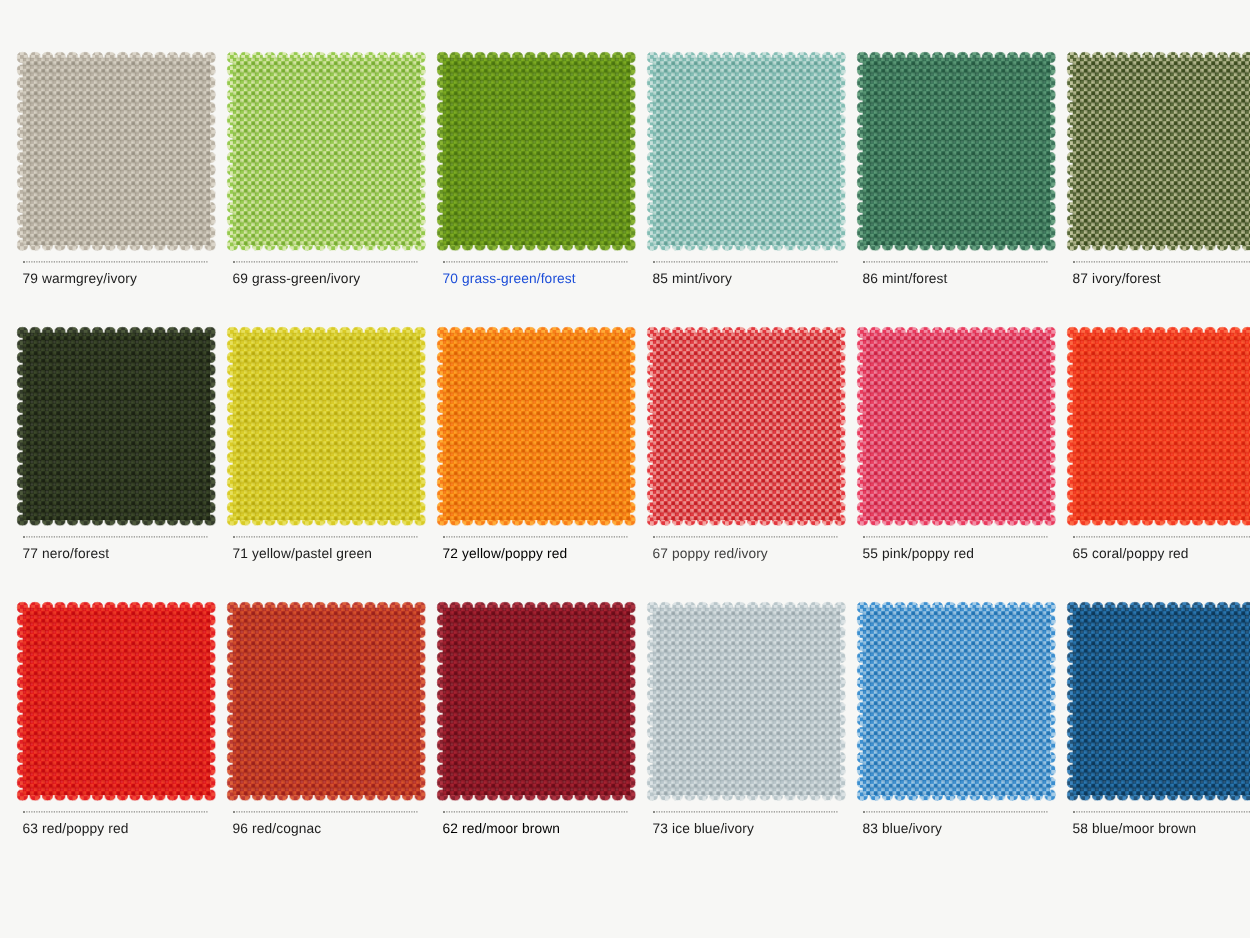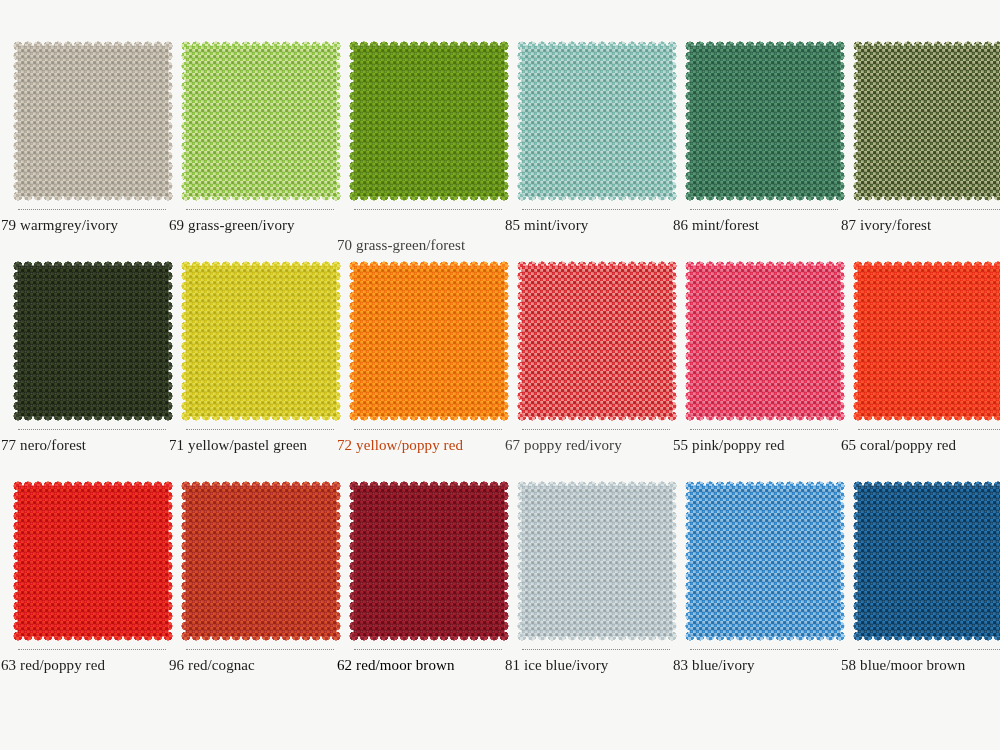--- a/index.html
+++ b/index.html
@@ -89,27 +89,27 @@
     position: absolute;
     left: 18px;
     top: 163px;
     width: 148px;
     height: 1px;
     border-top: 1px dotted #8a8a86;
   }
 
   .label {
     position: absolute;
-    left: 1px;
+    left: 18px;
     top: 171px;
-    font-size: 15px;
+    font-size: 11px;
     color: #1c1c1c;
     letter-spacing: 0.1px;
     white-space: nowrap;
-    font-family: Liberation Serif, serif;
+    font-family: Liberation Sans, sans-serif;
     font-weight: 400;
   }
 </style>
 </head>
 <body style="background: rgb(247, 247, 245);">
 
 <div id="chart">
     <div class="cell">
       <div class="swatch-wrap">
         <div class="pinked">
@@ -137,21 +137,21 @@
     <div class="cell">
       <div class="swatch-wrap">
         <div class="pinked">
           <div style="position: absolute; inset: 0px; background: repeating-conic-gradient(rgb(127, 174, 34) 0%, rgb(127, 174, 34) 25%, rgb(90, 138, 20) 0%, rgb(90, 138, 20) 50%) 0% 0% / 6px 6px; opacity: 0.92;"></div>
         </div>
         <div class="swatch" style="background: repeating-linear-gradient(0deg, rgba(60, 95, 11, 0.333) 0px, rgba(60, 95, 11, 0) 2px, rgba(60, 95, 11, 0) 4px, rgba(60, 95, 11, 0.333) 6px) 0% 0% / 6px 6px, repeating-linear-gradient(90deg, rgba(60, 95, 11, 0.267) 0px, rgba(60, 95, 11, 0) 2px, rgba(60, 95, 11, 0) 4px, rgba(60, 95, 11, 0.267) 6px) 0% 0% / 6px 6px, repeating-conic-gradient(rgb(127, 174, 34) 0%, rgb(127, 174, 34) 25%, rgb(90, 138, 20) 0%, rgb(90, 138, 20) 50%) 0% 0% / 6px 6px;">
           <div class="weave" style="background: repeating-radial-gradient(circle at 1.5px 1.5px, rgba(255, 255, 255, 0.19) 0px, rgba(255, 255, 255, 0) 1.6px, rgba(255, 255, 255, 0) 6px) 0% 0% / 6px 6px, repeating-radial-gradient(circle at 4.5px 4.5px, rgba(0, 0, 0, 0.157) 0px, rgba(0, 0, 0, 0) 1.8px, rgba(0, 0, 0, 0) 6px) 0% 0% / 6px 6px;"></div>
         </div>
       </div>
       <div class="divider" style="border-top-color: rgb(138, 138, 134);"></div>
-      <div class="label" style="color: #404040; margin-top: 20px;">70 grass-green/forest</div>
+      <div class="label" style="color: #1d4ed8;">70 grass-green/forest</div>
     </div>
     <div class="cell">
       <div class="swatch-wrap">
         <div class="pinked">
           <div style="position: absolute; inset: 0px; background: repeating-conic-gradient(rgb(195, 222, 216) 0%, rgb(195, 222, 216) 25%, rgb(121, 184, 174) 0%, rgb(121, 184, 174) 50%) 0% 0% / 6px 6px; opacity: 0.92;"></div>
         </div>
         <div class="swatch" style="background: repeating-linear-gradient(0deg, rgba(86, 154, 143, 0.333) 0px, rgba(86, 154, 143, 0) 2px, rgba(86, 154, 143, 0) 4px, rgba(86, 154, 143, 0.333) 6px) 0% 0% / 6px 6px, repeating-linear-gradient(90deg, rgba(86, 154, 143, 0.267) 0px, rgba(86, 154, 143, 0) 2px, rgba(86, 154, 143, 0) 4px, rgba(86, 154, 143, 0.267) 6px) 0% 0% / 6px 6px, repeating-conic-gradient(rgb(195, 222, 216) 0%, rgb(195, 222, 216) 25%, rgb(121, 184, 174) 0%, rgb(121, 184, 174) 50%) 0% 0% / 6px 6px;">
           <div class="weave" style="background: repeating-radial-gradient(circle at 1.5px 1.5px, rgba(255, 255, 255, 0.19) 0px, rgba(255, 255, 255, 0) 1.6px, rgba(255, 255, 255, 0) 6px) 0% 0% / 6px 6px, repeating-radial-gradient(circle at 4.5px 4.5px, rgba(0, 0, 0, 0.157) 0px, rgba(0, 0, 0, 0) 1.8px, rgba(0, 0, 0, 0) 6px) 0% 0% / 6px 6px;"></div>
         </div>
       </div>
@@ -209,21 +209,21 @@
     <div class="cell">
       <div class="swatch-wrap">
         <div class="pinked">
           <div style="position: absolute; inset: 0px; background: repeating-conic-gradient(rgb(255, 164, 38) 0%, rgb(255, 164, 38) 25%, rgb(249, 115, 6) 0%, rgb(249, 115, 6) 50%) 0% 0% / 6px 6px; opacity: 0.92;"></div>
         </div>
         <div class="swatch" style="background: repeating-linear-gradient(0deg, rgba(209, 83, 4, 0.333) 0px, rgba(209, 83, 4, 0) 2px, rgba(209, 83, 4, 0) 4px, rgba(209, 83, 4, 0.333) 6px) 0% 0% / 6px 6px, repeating-linear-gradient(90deg, rgba(209, 83, 4, 0.267) 0px, rgba(209, 83, 4, 0) 2px, rgba(209, 83, 4, 0) 4px, rgba(209, 83, 4, 0.267) 6px) 0% 0% / 6px 6px, repeating-conic-gradient(rgb(255, 164, 38) 0%, rgb(255, 164, 38) 25%, rgb(249, 115, 6) 0%, rgb(249, 115, 6) 50%) 0% 0% / 6px 6px;">
           <div class="weave" style="background: repeating-radial-gradient(circle at 1.5px 1.5px, rgba(255, 255, 255, 0.19) 0px, rgba(255, 255, 255, 0) 1.6px, rgba(255, 255, 255, 0) 6px) 0% 0% / 6px 6px, repeating-radial-gradient(circle at 4.5px 4.5px, rgba(0, 0, 0, 0.157) 0px, rgba(0, 0, 0, 0) 1.8px, rgba(0, 0, 0, 0) 6px) 0% 0% / 6px 6px;"></div>
         </div>
       </div>
       <div class="divider" style="border-top-color: rgb(138, 138, 134);"></div>
-      <div class="label" style="color: #c2410c;">72 yellow/poppy red</div>
+      <div class="label" style="color: #000000;">72 yellow/poppy red</div>
     </div>
     <div class="cell">
       <div class="swatch-wrap">
         <div class="pinked">
           <div style="position: absolute; inset: 0px; background: repeating-conic-gradient(rgb(242, 154, 150) 0%, rgb(242, 154, 150) 25%, rgb(224, 38, 46) 0%, rgb(224, 38, 46) 50%) 0% 0% / 6px 6px; opacity: 0.92;"></div>
         </div>
         <div class="swatch" style="background: repeating-linear-gradient(0deg, rgba(178, 26, 32, 0.333) 0px, rgba(178, 26, 32, 0) 2px, rgba(178, 26, 32, 0) 4px, rgba(178, 26, 32, 0.333) 6px) 0% 0% / 6px 6px, repeating-linear-gradient(90deg, rgba(178, 26, 32, 0.267) 0px, rgba(178, 26, 32, 0) 2px, rgba(178, 26, 32, 0) 4px, rgba(178, 26, 32, 0.267) 6px) 0% 0% / 6px 6px, repeating-conic-gradient(rgb(242, 154, 150) 0%, rgb(242, 154, 150) 25%, rgb(224, 38, 46) 0%, rgb(224, 38, 46) 50%) 0% 0% / 6px 6px;">
           <div class="weave" style="background: repeating-radial-gradient(circle at 1.5px 1.5px, rgba(255, 255, 255, 0.19) 0px, rgba(255, 255, 255, 0) 1.6px, rgba(255, 255, 255, 0) 6px) 0% 0% / 6px 6px, repeating-radial-gradient(circle at 4.5px 4.5px, rgba(0, 0, 0, 0.157) 0px, rgba(0, 0, 0, 0) 1.8px, rgba(0, 0, 0, 0) 6px) 0% 0% / 6px 6px;"></div>
         </div>
       </div>
@@ -293,21 +293,21 @@
     <div class="cell">
       <div class="swatch-wrap">
         <div class="pinked">
           <div style="position: absolute; inset: 0px; background: repeating-conic-gradient(rgb(216, 224, 226) 0%, rgb(216, 224, 226) 25%, rgb(179, 193, 198) 0%, rgb(179, 193, 198) 50%) 0% 0% / 6px 6px; opacity: 0.92;"></div>
         </div>
         <div class="swatch" style="background: repeating-linear-gradient(0deg, rgba(142, 157, 163, 0.333) 0px, rgba(142, 157, 163, 0) 2px, rgba(142, 157, 163, 0) 4px, rgba(142, 157, 163, 0.333) 6px) 0% 0% / 6px 6px, repeating-linear-gradient(90deg, rgba(142, 157, 163, 0.267) 0px, rgba(142, 157, 163, 0) 2px, rgba(142, 157, 163, 0) 4px, rgba(142, 157, 163, 0.267) 6px) 0% 0% / 6px 6px, repeating-conic-gradient(rgb(216, 224, 226) 0%, rgb(216, 224, 226) 25%, rgb(179, 193, 198) 0%, rgb(179, 193, 198) 50%) 0% 0% / 6px 6px;">
           <div class="weave" style="background: repeating-radial-gradient(circle at 1.5px 1.5px, rgba(255, 255, 255, 0.19) 0px, rgba(255, 255, 255, 0) 1.6px, rgba(255, 255, 255, 0) 6px) 0% 0% / 6px 6px, repeating-radial-gradient(circle at 4.5px 4.5px, rgba(0, 0, 0, 0.157) 0px, rgba(0, 0, 0, 0) 1.8px, rgba(0, 0, 0, 0) 6px) 0% 0% / 6px 6px;"></div>
         </div>
       </div>
       <div class="divider" style="border-top-color: rgb(138, 138, 134);"></div>
-      <div class="label" style="color: rgb(28, 28, 28);">81 ice blue/ivory</div>
+      <div class="label" style="color: rgb(28, 28, 28);">73 ice blue/ivory</div>
     </div>
     <div class="cell">
       <div class="swatch-wrap">
         <div class="pinked">
           <div style="position: absolute; inset: 0px; background: repeating-conic-gradient(rgb(158, 200, 230) 0%, rgb(158, 200, 230) 25%, rgb(43, 134, 204) 0%, rgb(43, 134, 204) 50%) 0% 0% / 6px 6px; opacity: 0.92;"></div>
         </div>
         <div class="swatch" style="background: repeating-linear-gradient(0deg, rgba(31, 104, 166, 0.333) 0px, rgba(31, 104, 166, 0) 2px, rgba(31, 104, 166, 0) 4px, rgba(31, 104, 166, 0.333) 6px) 0% 0% / 6px 6px, repeating-linear-gradient(90deg, rgba(31, 104, 166, 0.267) 0px, rgba(31, 104, 166, 0) 2px, rgba(31, 104, 166, 0) 4px, rgba(31, 104, 166, 0.267) 6px) 0% 0% / 6px 6px, repeating-conic-gradient(rgb(158, 200, 230) 0%, rgb(158, 200, 230) 25%, rgb(43, 134, 204) 0%, rgb(43, 134, 204) 50%) 0% 0% / 6px 6px;">
           <div class="weave" style="background: repeating-radial-gradient(circle at 1.5px 1.5px, rgba(255, 255, 255, 0.19) 0px, rgba(255, 255, 255, 0) 1.6px, rgba(255, 255, 255, 0) 6px) 0% 0% / 6px 6px, repeating-radial-gradient(circle at 4.5px 4.5px, rgba(0, 0, 0, 0.157) 0px, rgba(0, 0, 0, 0) 1.8px, rgba(0, 0, 0, 0) 6px) 0% 0% / 6px 6px;"></div>
         </div>
       </div>

